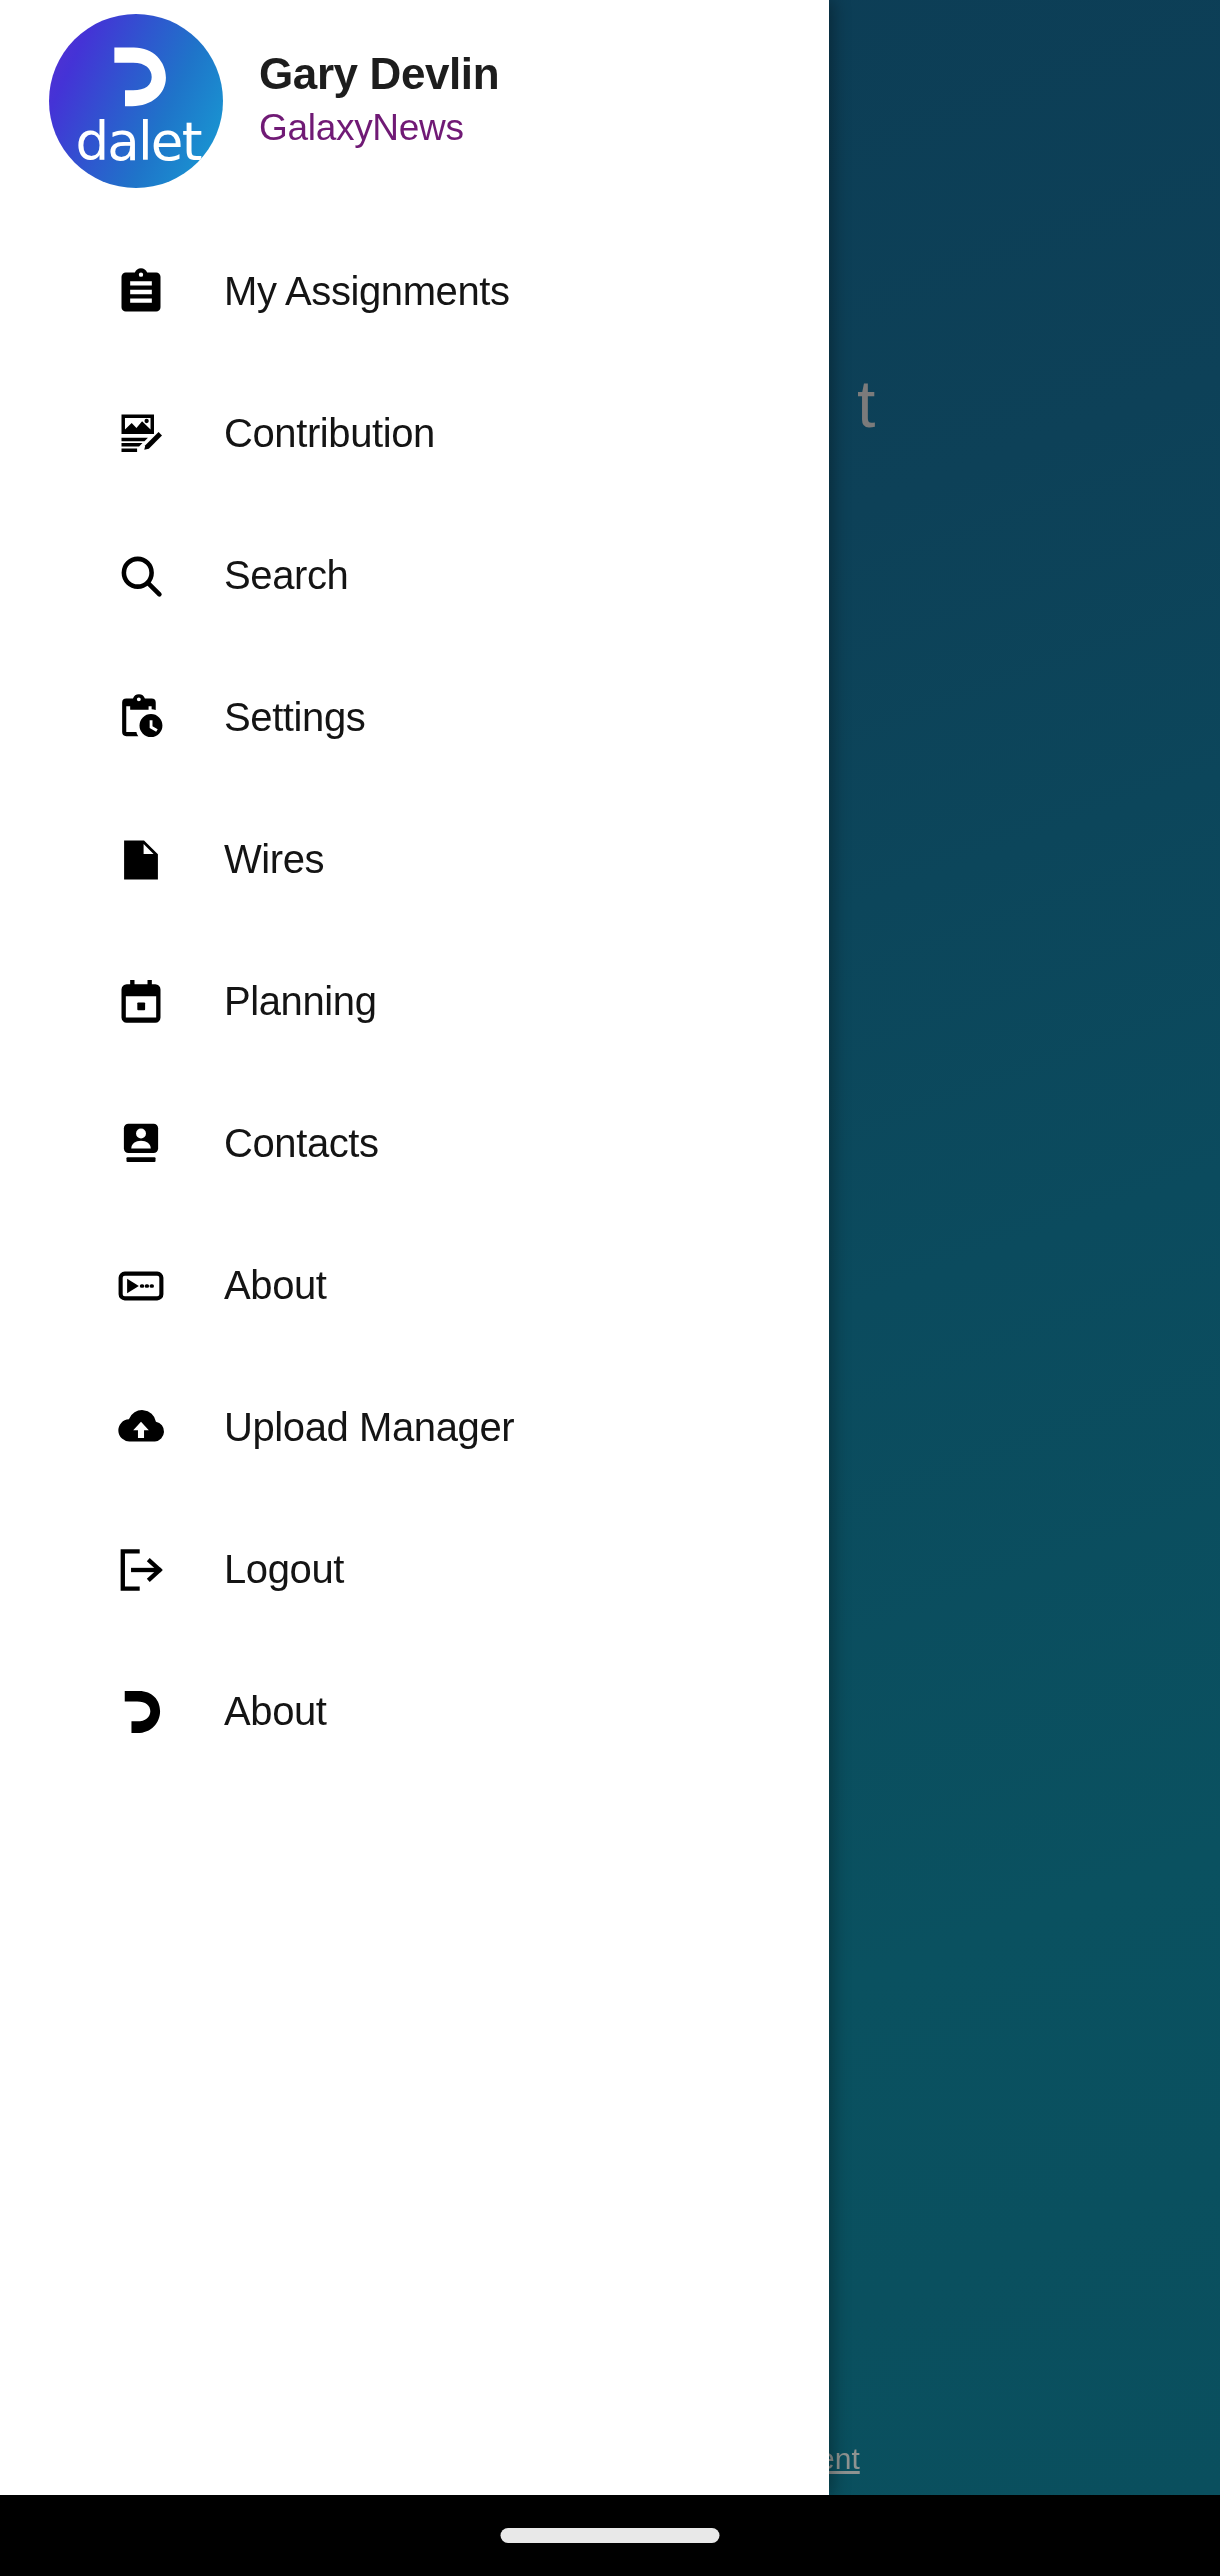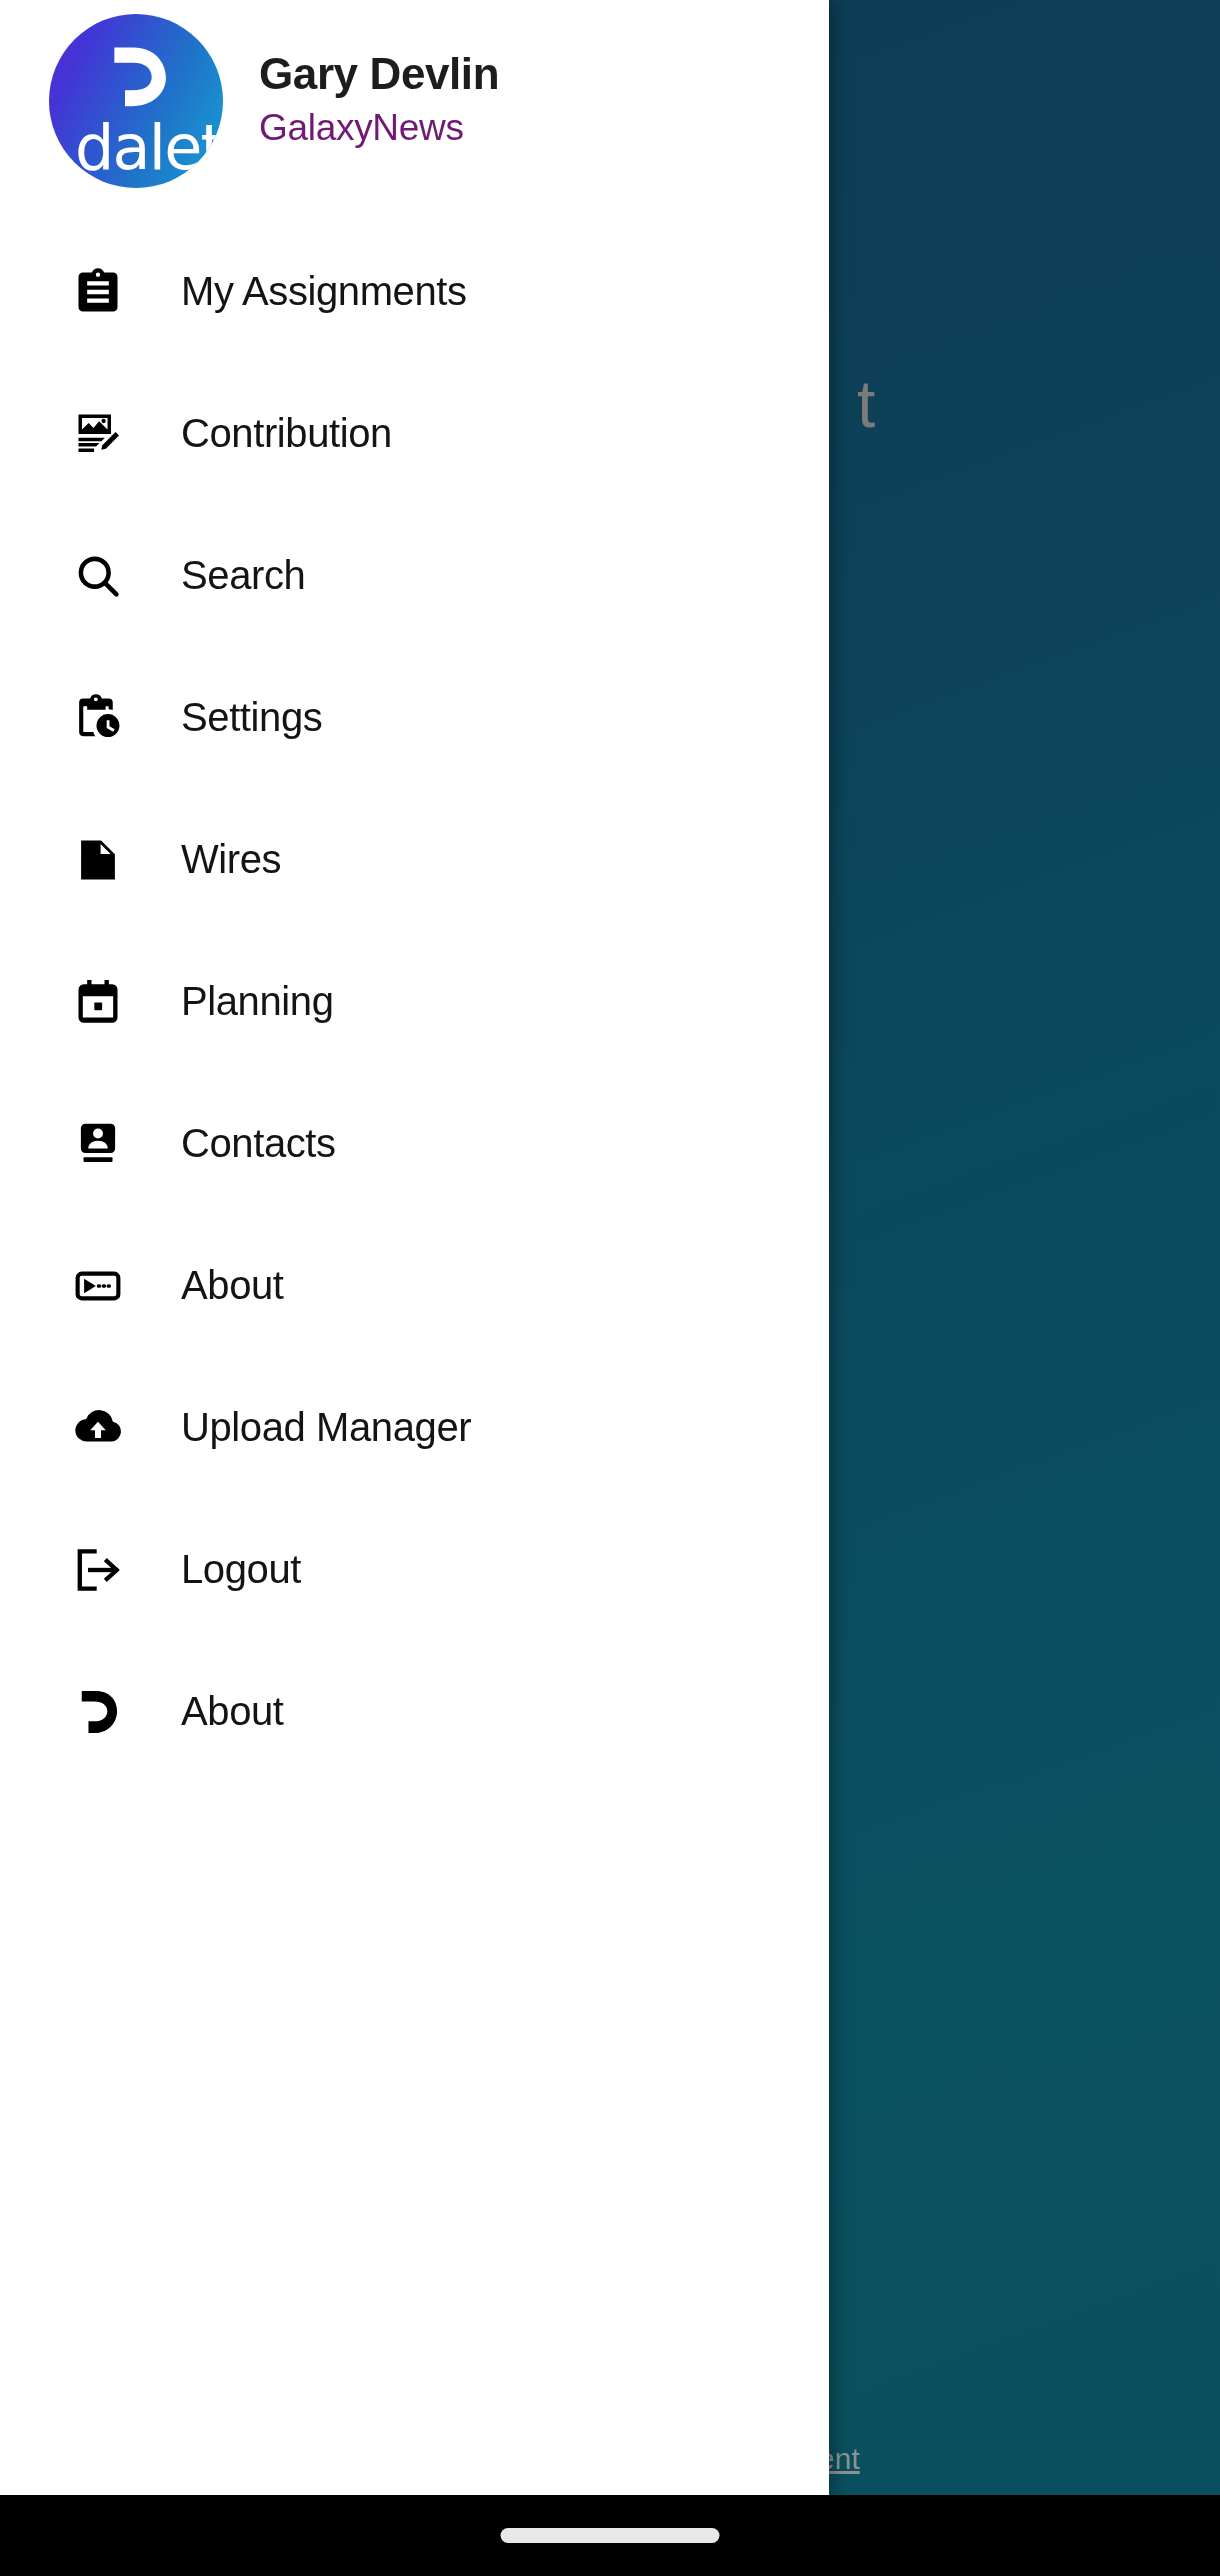--- a/index.html
+++ b/index.html
@@ -56,36 +56,36 @@
     background:linear-gradient(115deg,#5a2fd0 0%,#4433d6 18%,#2f56cf 42%,#1f74c9 64%,#1a8fd0 86%,#1e9ad4 100%);
     position:relative; flex:0 0 auto;
     display:flex; flex-direction:column; align-items:center; justify-content:center;
     overflow:hidden;
   }
   #brand-logo .logo-mark {
     position:absolute; left:50%; top:30px; transform:translateX(-46%);
   }
   #brand-logo .logo-wordmark {
     position:absolute; left:4px; right:0; top:97px;
-    text-align:right; color:#ffffff;
-    font-size:62px; font-weight:400; letter-spacing:-1.8px;
+    text-align:center; color:#ffffff;
+    font-size:53px; font-weight:400; letter-spacing:-1.8px;
     font-family:"DejaVu Sans", sans-serif;
   }
   #header-text { margin-left:36px; }
   #user-name {
     font-size:44px; font-weight:bold; color:#1d1d1d; line-height:1.1;
     letter-spacing:-0.4px;
   }
   #org-name {
     font-size:37px; font-weight:400; color:#701a75; line-height:1.25;
     margin-top:7.2px; letter-spacing:-0.3px;
   }
 
   
-  #nav-menu { padding-top:19.7px; }
+  #nav-menu { padding-top:19.7px;padding-left:43px; }
   .nav-item {
     height:142px;
     display:flex; align-items:center;
     padding-left:70px;
     cursor:pointer;
   }
   .nav-item .nav-icon {
     width:55px; height:55px; flex:0 0 auto;
     display:flex; align-items:center; justify-content:center;
     color:#000000;

